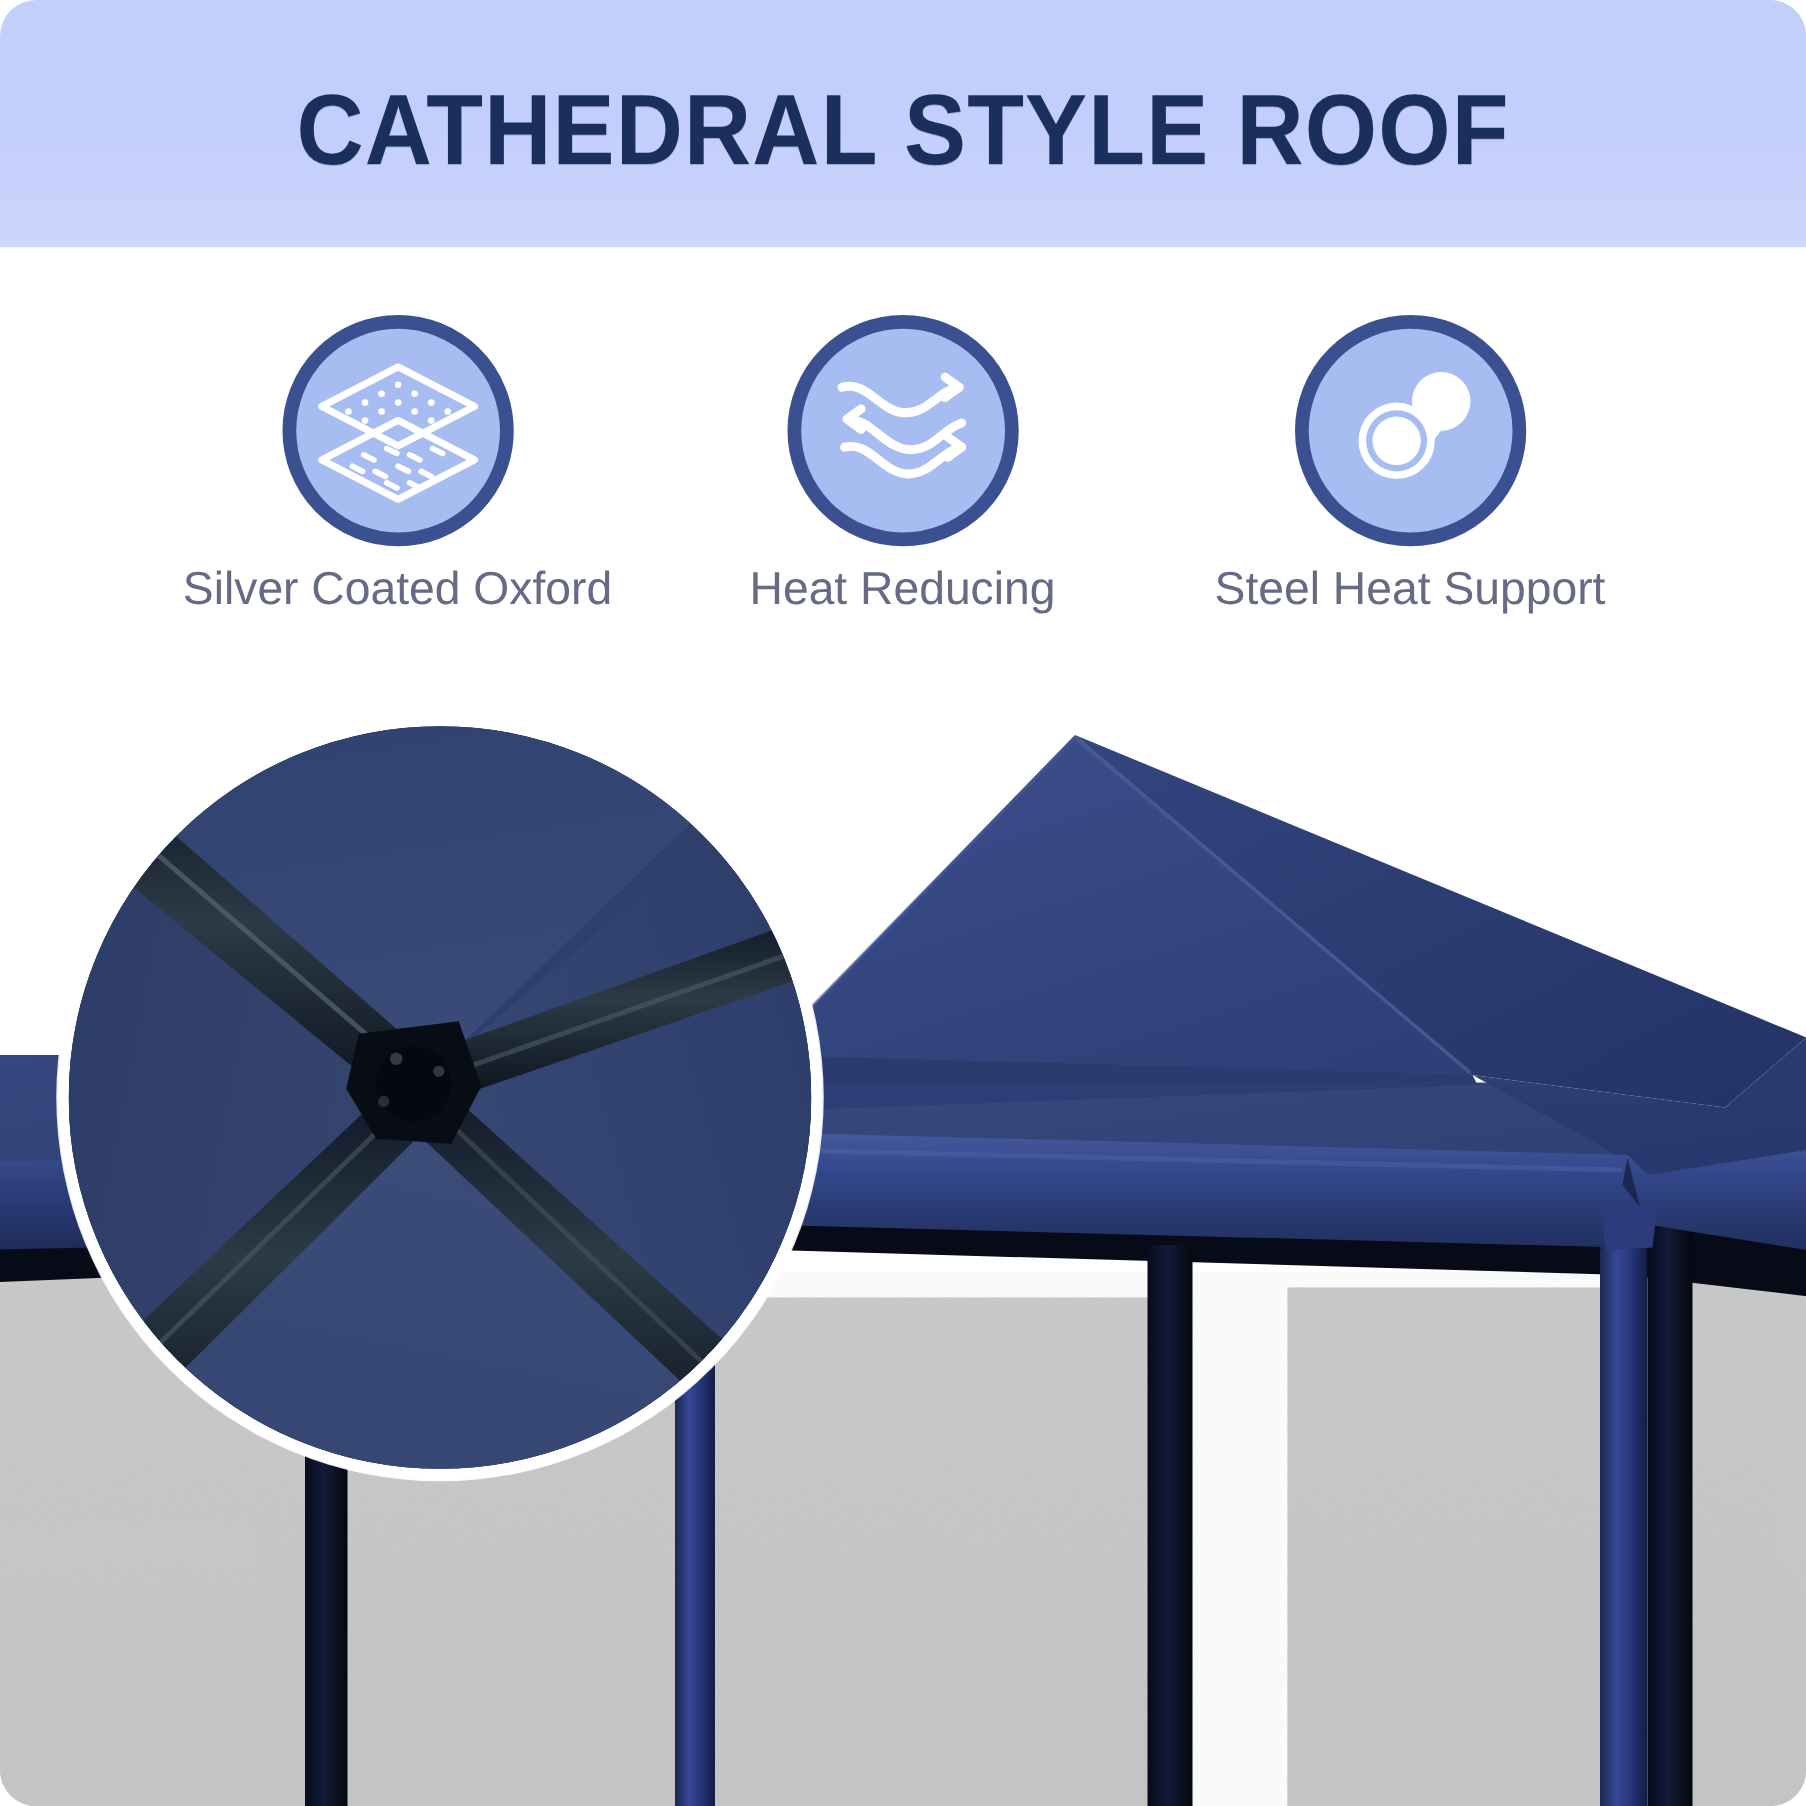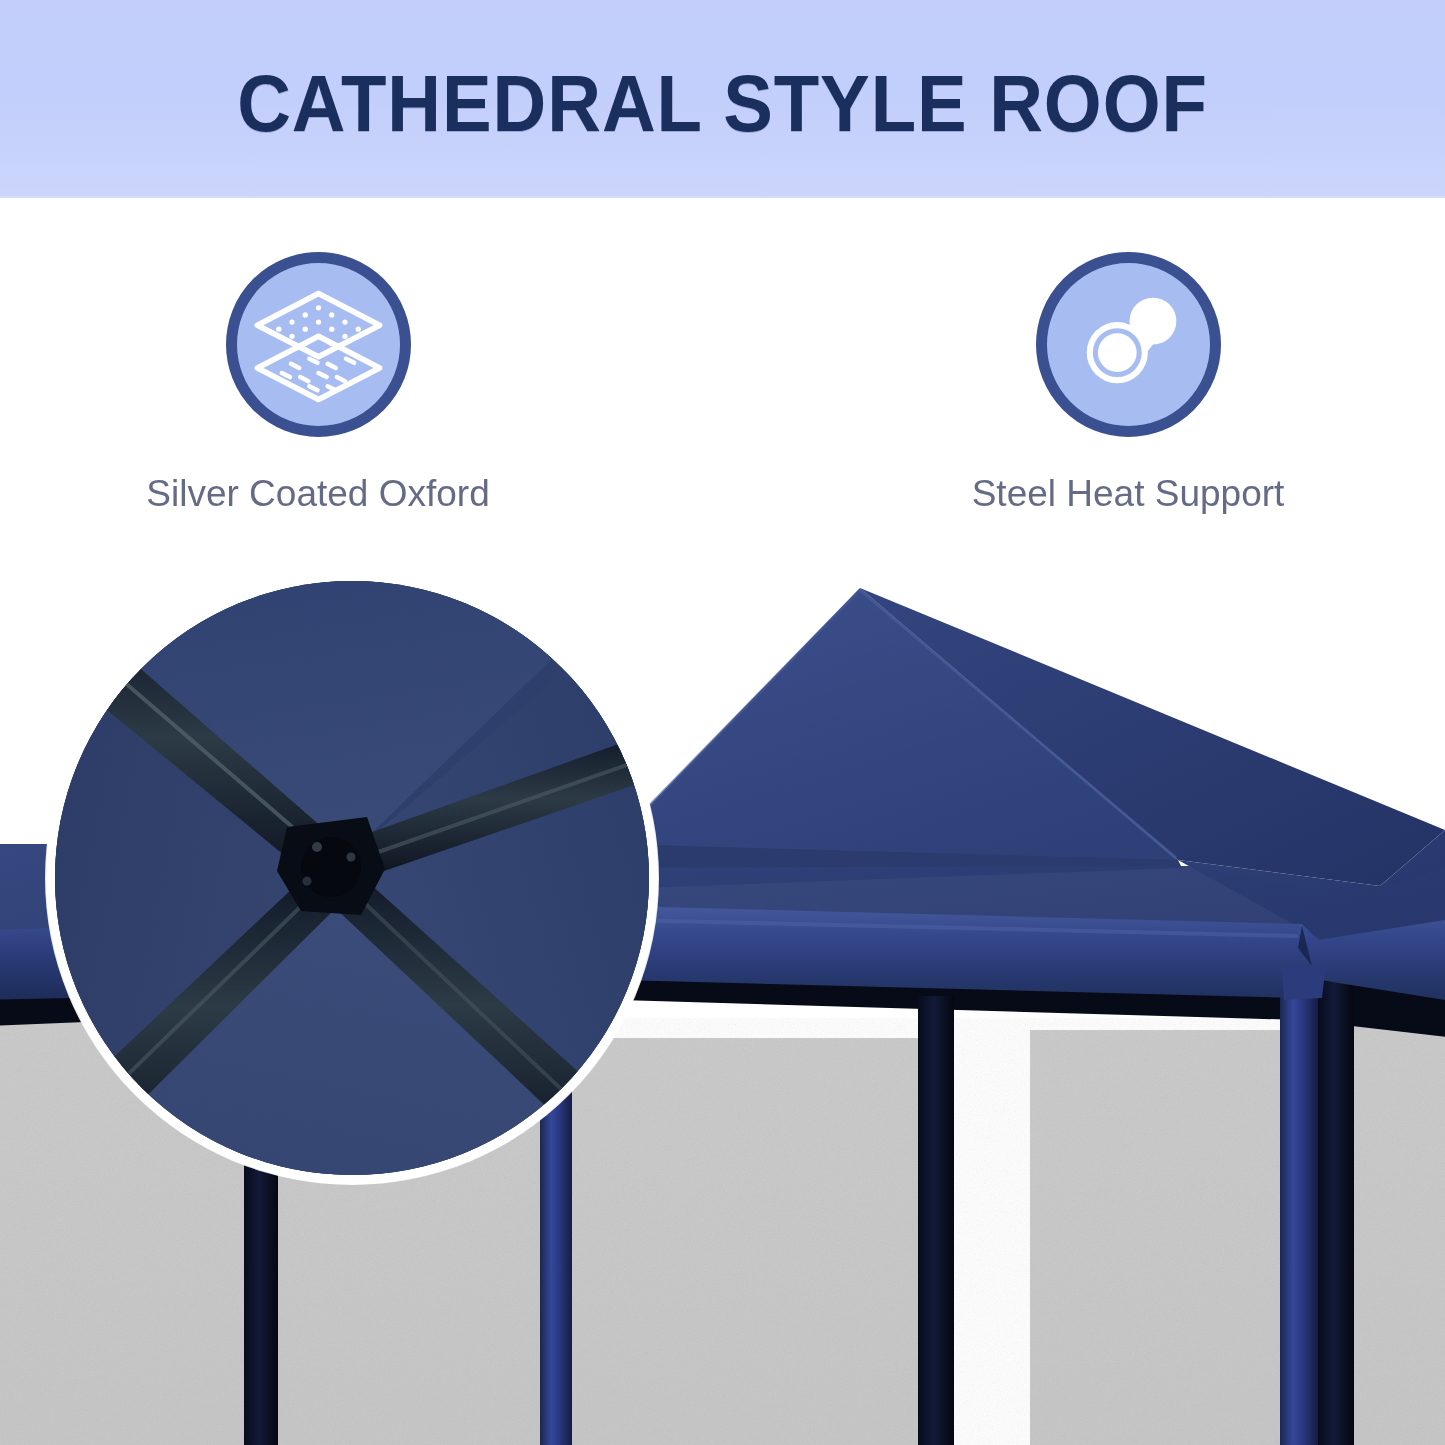--- a/index.html
+++ b/index.html
@@ -1,17 +1,17 @@
 <!DOCTYPE html>
 <html><head>
 <meta charset="utf-8">
 <style>
   html,body{margin:0;padding:0;background:#fff;}
   body{width:1445px;height:1445px;font-family:"Liberation Sans",sans-serif;overflow:hidden;}
-  .page{position:relative;width:1445px;height:1445px;background:#ffffff;overflow:hidden;}
+  .page{position:relative;width:1445px;height:1445px;background:#ffffff;overflow:hidden;border-radius:29px;}
 
   
   .banner{
     position:absolute;left:0;top:0;width:1445px;height:198px;
     background:linear-gradient(180deg,#c3cffa 0%,#c2cefb 45%,#c8d3fb 80%,#ccd6fc 100%);
     overflow:hidden;
   }
   .banner:after{
     content:"";position:absolute;left:0;right:0;bottom:0;height:3px;
     background:linear-gradient(180deg,rgba(200,212,252,0),rgba(214,223,253,.9));
@@ -47,21 +47,21 @@
     position:relative;
     width:185px;height:185px;border-radius:50%;
     margin:0 auto;
     background:#a7bdf2;
     border:11px solid #3b5091;
     box-sizing:border-box;
   }
   .circle svg{position:absolute;left:0;top:0;width:100%;height:100%;display:block;}
 
   .feature-label{
-    margin-top:37px;
+    margin-top:14px;
     color:#666b85;
     font-size:37px;
     line-height:40px;
     font-weight:400;
     white-space:nowrap;
   }
 
   
   .photo{
     position:absolute;left:0;top:568px;width:1445px;height:877px;
@@ -132,20 +132,38 @@
             <line x1="80" y1="108" x2="88" y2="112"></line>
             <line x1="98" y1="112" x2="106" y2="116"></line>
             <line x1="71" y1="121" x2="79" y2="125"></line>
             <line x1="89" y1="121" x2="97" y2="125"></line>
           </g>
         </svg>
       </div>
       <div class="feature-label">Silver Coated Oxford</div>
     </div>
 
+    <div class="feature f1">
+      <div class="circle">
+        <svg viewBox="0 0 160 160">
+          <g fill="none" stroke="#ffffff" stroke-width="7" stroke-linecap="round" stroke-linejoin="round">
+
+            <path d="M32 46 C 52 40, 62 66, 82 66 C 100 66, 108 48, 124 46"></path>
+            <polyline points="113,38 124,46 113,54"></polyline>
+
+            <path d="M36 71 C 56 71, 66 95, 86 95 C 104 95, 112 78, 126 74"></path>
+            <polyline points="47,63 36,71 47,79"></polyline>
+
+            <path d="M34 93 C 54 88, 64 114, 84 114 C 102 114, 110 96, 126 93"></path>
+            <polyline points="115,85 126,93 115,101"></polyline>
+          </g>
+        </svg>
+      </div>
+      <div class="feature-label">Heat Reducing</div>
+    </div>
 
     <div class="feature f2">
       <div class="circle">
         <svg viewBox="0 0 160 160">
 
           <path d="M62 96 L104 44 A26 26 0 0 1 118 62 L78 113 Z" fill="#ffffff"></path>
 
           <circle cx="104" cy="57" r="23" fill="#ffffff"></circle>
 
           <circle cx="69" cy="88" r="30" fill="#ffffff"></circle>

